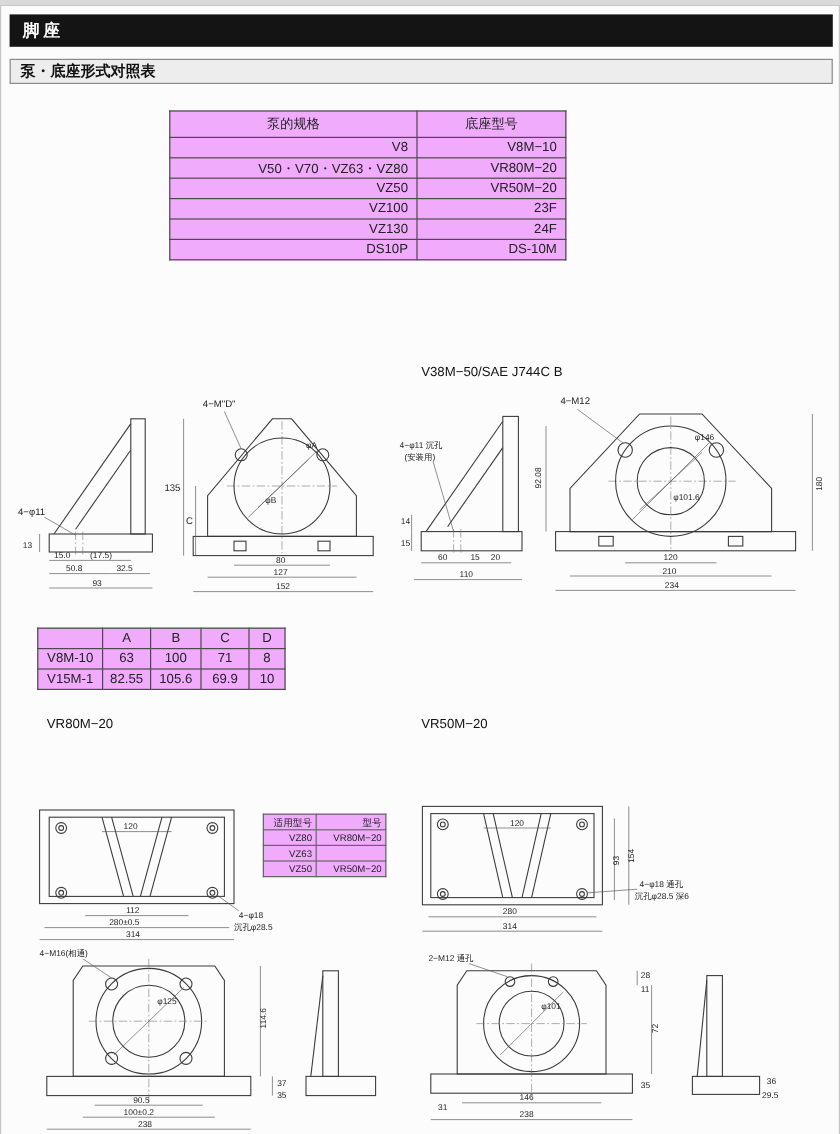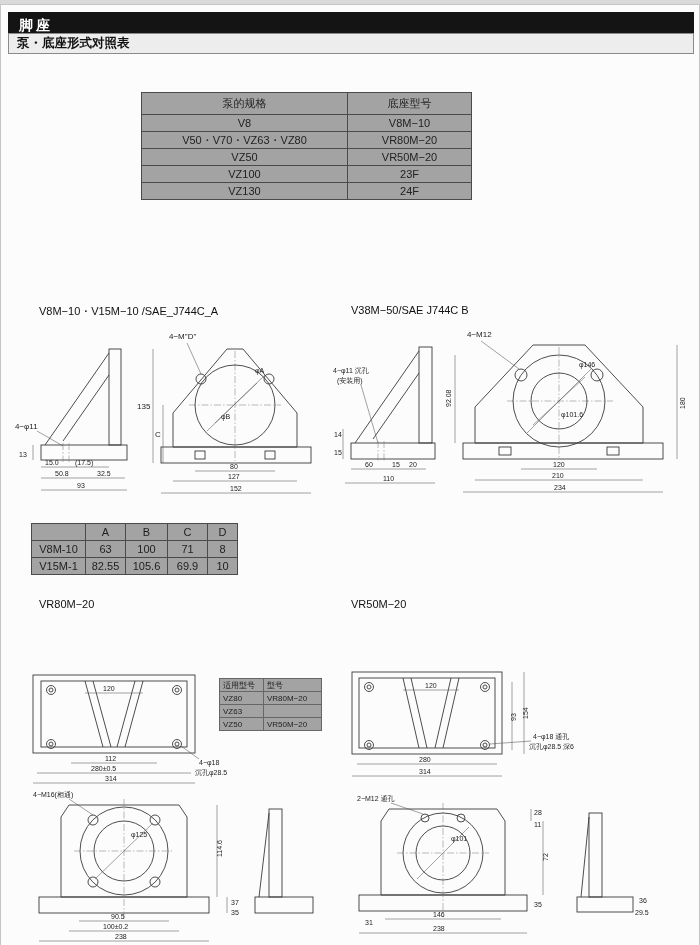--- a/index.html
+++ b/index.html
@@ -2,48 +2,48 @@
 <html><head>
 <meta charset="utf-8">
 <style>
   *{box-sizing:border-box}
   body{margin:0;background:#d9d9d9;font-family:"Liberation Sans",sans-serif}
   .page{position:relative;width:700px;height:945px;background:#fcfcfc;border:1px solid #c6c6c6;overflow:hidden;margin:4px auto}
   .titlebar{position:absolute;left:7px;top:7px;width:686px;height:27px;background:#141414;color:#fff;
             font-size:14px;font-weight:bold;line-height:27px;padding-left:11px;letter-spacing:3px}
   .sechdr{position:absolute;left:7px;width:686px;height:21px;background:#ededed;border:1px solid #8a8a8a;
           font-size:12.5px;font-weight:bold;line-height:19px;padding-left:8px;color:#111}
-  table{border-collapse:collapse;background:#a3a3a3}
+  table{border-collapse:collapse;background:#f0abfc}
   .pump-table{position:absolute;left:140px;top:87px;font-size:11px}
   .pump-table th,.pump-table td{border:1px solid #4a4a4a;color:#222}
   .pump-table th{height:22px;font-weight:normal;text-align:center}
-  .pump-table td{height:17px;padding:0 7px;text-align:center}
+  .pump-table td{height:17px;padding:0 7px;text-align:right}
   .col-pump{width:206px}.col-base{width:124px}
   .dim-table{position:absolute;left:30px;top:518px;font-size:11px;text-align:center}
   .dim-table th,.dim-table td{border:1px solid #4a4a4a;height:17px;font-weight:normal;color:#222;padding:0 4px}
   .cw0{width:54px}.cw1{width:40px}.cw2{width:42px}.cw3{width:40px}.cw4{width:30px}
-  .model-table{position:absolute;left:218px;top:673px;font-size:8px;text-align:left}
+  .model-table{position:absolute;left:218px;top:673px;font-size:8px;text-align:right}
   .model-table th,.model-table td{border:1px solid #666;height:13px;font-weight:normal;color:#222;padding:0 3px}
   .mw0{width:44px}.mw1{width:58px}
   .dwg-title{position:absolute;font-size:11px;color:#111}
   svg{position:absolute}
   .ln{stroke:#3a3a3a;stroke-width:0.9;fill:none}
   .ln2{stroke:#555;stroke-width:0.55;fill:none}
   .cl{stroke:#777;stroke-width:0.5;fill:none;stroke-dasharray:7 2 1.5 2}
   text{font-size:8px;fill:#222;font-family:"Liberation Sans",sans-serif}
   .t7{font-size:7px}
 </style>
 </head>
 <body>
 
 <div class="page">
 
   <div class="titlebar">脚座</div>
 
-  <div class="sechdr" style="top:28px">泵・底座形式对照表</div>
+  <div class="sechdr" style="top:44px">泵・底座形式对照表</div>
 
   <table class="pump-table">
     <tbody>
         <tr>
       <th class="col-pump">泵的规格</th>
       <th class="col-base">底座型号</th>
     </tr>
     <tr>
           <td>V8</td>
           <td>V8M−10</td>
@@ -57,25 +57,28 @@
           <td>VR50M−20</td>
         </tr>
     <tr>
           <td>VZ100</td>
           <td>23F</td>
         </tr>
     <tr>
           <td>VZ130</td>
           <td>24F</td>
         </tr>
+    <tr>
+          <td>DS10P</td>
+          <td>DS-10M</td>
+        </tr>
   </tbody>
     </table>
 
 
-  <div class="dwg-title" style="left:38px;top:299px">V8M−10・V15M−10 /SAE_J744C_A</div>
   <div class="dwg-title" style="left:350px;top:299px">V38M−50/SAE J744C B</div>
 
   <svg id="svg-d1" style="left:10px;top:312px" width="320" height="200" viewBox="0 0 320 200">
     <g class="ln">
       <rect x="30" y="128" width="86" height="15"></rect>
       <rect x="98" y="32" width="12" height="96"></rect>
       <line x1="98" y1="36" x2="34" y2="128"></line>
       <line x1="98" y1="58" x2="52" y2="124"></line>
     </g>
     <g class="cl">

